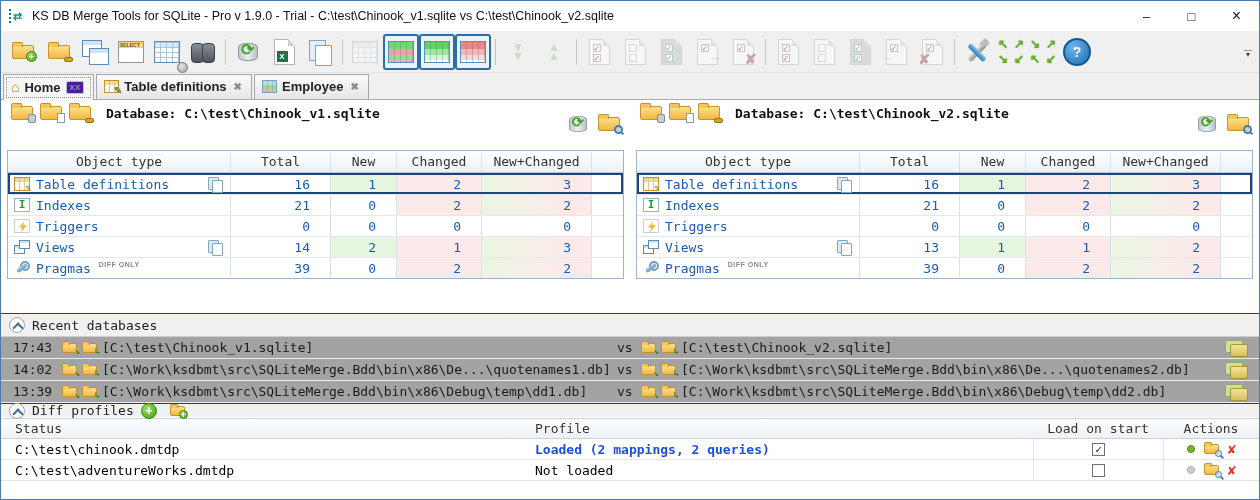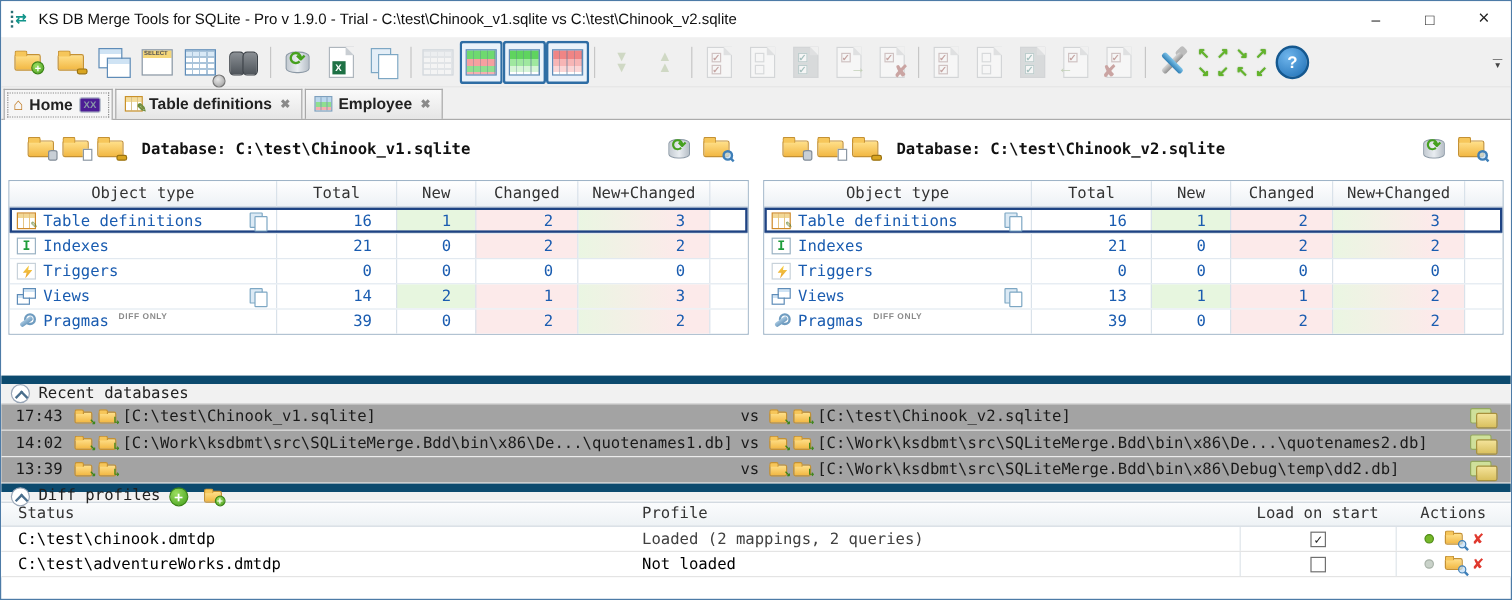--- a/index.html
+++ b/index.html
@@ -110,21 +110,21 @@
       linear-gradient(#f5dd9a 0 4px, #fff 4px); position:relative; }
   .ti-grid .pencil { position:absolute; right:-4px; bottom:-4px; font-size:10px; color:#6a8a3a; }
   .ti-emp { width:15px; height:13px; border:1px solid #7da0be; background:
       repeating-linear-gradient(90deg, transparent 0 4px, rgba(120,150,180,.4) 4px 5px),
       linear-gradient(#bcd8ee 0 4px, #8fdf8f 4px 8px, #f5b0b0 8px 11px, #fff 11px); }
 
   
   .content { background:#fff; }
   .panels { display:flex; }
   .panel { width:629px; flex:0 0 629px; }
-  .panel-header { height:36px; display:flex; align-items:center; gap:7px; padding:0 22px; margin-top:6px; }
+  .panel-header { height:36px; display:flex; gap:7px; padding:0 10px; margin-top:6px; }
   .panel-header .dbl { font-family:"DejaVu Sans Mono", monospace; font-size:13px; font-weight:bold; color:#111; margin-left:8px; white-space:pre; }
   .ph-right { margin-left:auto; display:flex; gap:10px; align-items:center; }
 
   
   .ot { width:617px; margin-left:6px; margin-top:8px; border:1px solid #9fb4c7; font-family:"DejaVu Sans Mono", monospace; font-size:13px; }
   .othead, .otr { display:grid; grid-template-columns:222px 100px 66px 85px 110px 1fr; }
   .othead { height:22px; background:linear-gradient(#ffffff,#edf1f5); border-bottom:1px solid #b7c6d4; color:#333; }
   .othead .c { display:flex; align-items:center; justify-content:center; border-left:1px solid #d9e2ea; }
   .othead .c:first-child { border-left:none; }
   .otr { height:21px; border-top:1px solid #e2e9f0; position:relative; background:#fff; }
@@ -152,21 +152,21 @@
   .ri-index { border:1px solid #9ab2c4; background:#fff; color:#1f9d3a; font-weight:bold; font-size:11px; text-align:center; line-height:12px; }
   .ri-trigger { background:#fff; border:1px solid #c8d2da; }
   .ri-trigger::after { content:''; position:absolute; left:3px; top:1px; width:10px; height:11px; background:linear-gradient(#f8d24a,#e8a02a); clip-path:polygon(62% 0, 10% 58%, 42% 58%, 30% 100%, 90% 36%, 55% 36%); }
   .ri-views::before, .ri-views::after { content:''; position:absolute; width:9px; height:7px; border:1px solid #5e8cb8; background:linear-gradient(#cfe3f4 0 2px,#fff 2px); }
   .ri-views::before { left:0; bottom:0; }
   .ri-views::after { right:0; top:0; }
   .ri-pragma::after { content:''; position:absolute; left:2px; top:5px; width:12px; height:4px; background:linear-gradient(#a8c8e0,#6f9cc0); border-radius:2px; transform:rotate(-35deg); }
   .ri-pragma::before { content:''; position:absolute; right:0px; top:0px; width:6px; height:6px; border:2px solid #6f9cc0; border-radius:50%; background:#fff; }
 
   
-  .sechdr { height:23px; background:#f1f1f1; display:flex; align-items:center; gap:7px; padding:0 8px; font-family:"DejaVu Sans Mono", monospace; font-size:13px; color:#222; border-top:7px solid #0c4a6e; }
+  .sechdr { height:23px; background:#f1f1f1; display:flex; align-items:center; gap:7px; padding:0 8px; font-family:"DejaVu Sans Mono", monospace; font-size:13px; color:#222; border-top:1px solid #0c4a6e; }
   .collbtn { width:16px; height:16px; border-radius:50%; border:1px solid #9aa7b8; background:#fff; position:relative; flex:0 0 16px; }
   .collbtn::after { content:''; position:absolute; left:4px; top:6px; width:6px; height:6px; border-top:2px solid #4a6e8c; border-right:2px solid #4a6e8c; transform:rotate(-45deg); }
   .addbtn { width:16px; height:16px; border-radius:50%; background:radial-gradient(circle at 35% 30%, #9ade5e, #45a01e); border:1px solid #3c8517; color:#fff; font-weight:bold; font-size:12px; line-height:14px; text-align:center; }
 
   .recent-rows { border-top:1px solid #cfcfcf; }
   .rrow { height:22px; display:flex; align-items:center; padding:0 12px; font-family:"DejaVu Sans Mono", monospace; font-size:13px; color:#1a1a1a; border-bottom:1px solid #ececec; background:#a3a3a3; }
   .rrow .rl { display:flex; align-items:center; gap:5px; width:604px; flex:0 0 604px; }
   .rrow .time { width:44px; flex:0 0 44px; }
   .rrow .vs { width:24px; flex:0 0 24px; }
   .rrow .rr { display:flex; align-items:center; gap:5px; flex:1; }
@@ -175,21 +175,21 @@
   .proftable { margin-top:1px; font-family:"DejaVu Sans Mono", monospace; font-size:13px; }
   .pthead, .ptrow { display:grid; grid-template-columns:520px 512px 130px 1fr; }
   .pthead { height:21px; background:linear-gradient(#fbfcfd,#eef2f5); border-top:1px solid #c9d2da; border-bottom:1px solid #c9d2da; color:#333; }
   .pthead .c { display:flex; align-items:center; padding-left:14px; }
   .pthead .c.cen { justify-content:center; padding-left:0; }
   .ptrow { height:21px; background:#fff; border-bottom:1px solid #e4e4e4; }
   .ptrow .c { display:flex; align-items:center; padding-left:14px; }
   .ptrow .c.bl { border-left:1px solid #dfe5ea; }
   .ptrow .c.cen { justify-content:center; padding-left:0; }
   .ptrow .c.acts { gap:9px; justify-content:center; padding-left:0; }
-  .link { color:#404040; }
+  .link { color:#1d4ed8;font-weight:bold; }
   .cb { width:13px; height:13px; border:1px solid #707070; background:#fff; font-size:11px; font-weight:bold; line-height:11px; text-align:center; color:#1a1a1a; }
   .dot { width:8px; height:8px; border-radius:50%; }
   .dot.on { background:#76b82a; border:1px solid #4d8a14; }
   .dot.off { background:#c9d2c9; border:1px solid #a8b2a8; }
   .redx { color:#e0392e; font-size:14px; font-weight:bold; line-height:14px; }
 </style>
 </head>
 <body>
 
 <div class="window">
@@ -623,20 +623,21 @@
       </div>
       <div class="rrow">
         <span class="rl">
           <span class="time">13:39</span>
           <span class="fold sm">
               <span class="badge garrow">↘</span>
             </span>
           <span class="fold sm">
               <span class="badge garrow">↳</span>
             </span>
+          <span>[C:\Work\ksdbmt\src\SQLiteMerge.Bdd\bin\x86\Debug\temp\dd1.db]</span>
         </span>
         <span class="vs">vs</span>
         <span class="rr">
           <span class="fold sm">
               <span class="badge garrow">↘</span>
             </span>
           <span class="fold sm">
               <span class="badge garrow">↳</span>
             </span>
           <span>[C:\Work\ksdbmt\src\SQLiteMerge.Bdd\bin\x86\Debug\temp\dd2.db]</span>

